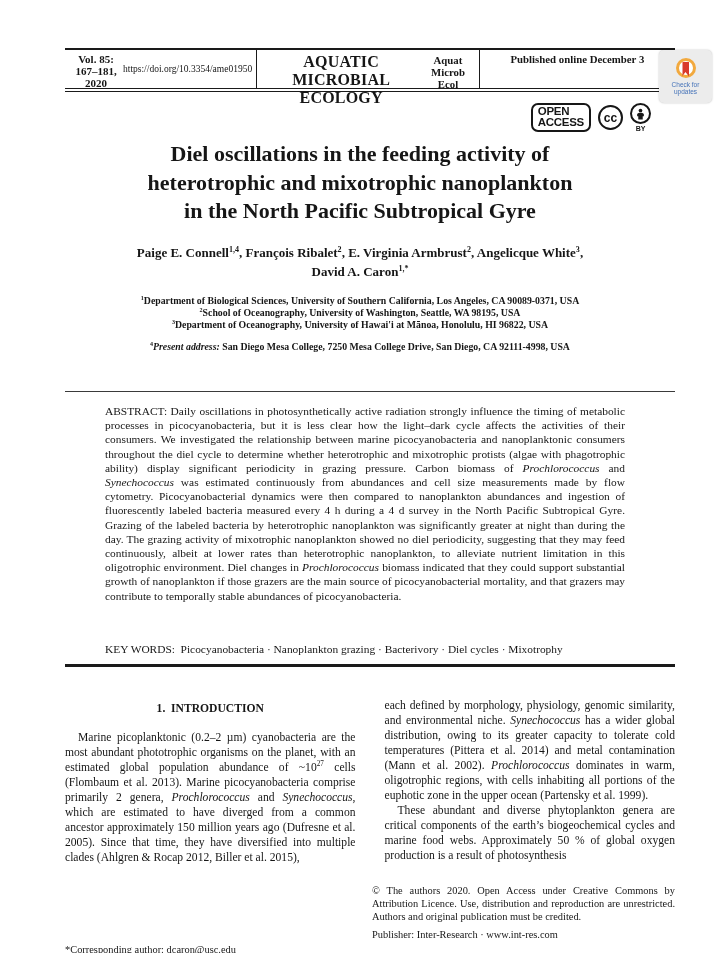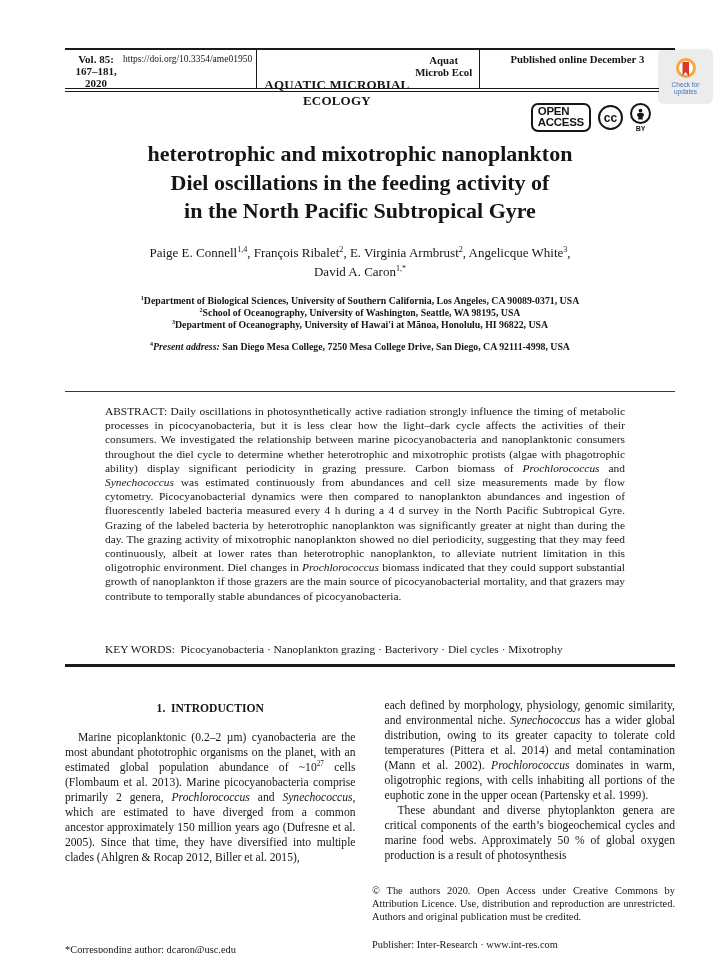--- a/index.html
+++ b/index.html
@@ -18,22 +18,22 @@
     position:absolute; top:48px; left:65px; width:610px; height:44px;
     display:flex;
     border-top:2px solid #1a1a1a;
     border-bottom:4px double #1a1a1a;
   }
   .hc { display:flex; flex-direction:row; justify-content:center; text-align:center; padding:3px 4px; }
   .hc-left  { width:31.5%; border-right:1px solid #1a1a1a; }
   .hc-center{ width:36.5%; border-right:1px solid #1a1a1a; }
   .hc-right { width:32%; }
   .vol-line { font-weight:bold; font-size:11px; }
-  .doi-line { font-size:9.5px; margin-top:1px; }
-  .jname    { font-weight:bold; font-size:13px; letter-spacing:.2px;margin-top:24px; }
+  .doi-line { font-size:9.5px; margin-top:11px; }
+  .jname    { font-weight:bold; font-size:16px; letter-spacing:.2px; }
   .jabbrev  { font-weight:bold; font-size:10.8px; margin-top:1px; }
   .pub-line { font-weight:bold; font-size:10.8px; }
 
   
   .check-badge {
     position:absolute; top:50px; left:659px; width:53px; height:53px;
     background:#ececec; border-radius:5px; box-shadow:0 0 2px rgba(0,0,0,.25);
     display:flex; flex-direction:column; align-items:center; justify-content:center;
     cursor:pointer;
   }
@@ -74,21 +74,21 @@
   }
   .by-label { font-family:"Liberation Sans",sans-serif; font-weight:bold; font-size:7px; margin-top:1px; }
 
   
   .title {
     position:absolute; top:140px; left:40px; width:640px;
     text-align:center; font-weight:bold; font-size:22px; line-height:28.5px;
   }
   .authors {
     position:absolute; top:243px; left:40px; width:640px;
-    text-align:center; font-weight:normal; font-size:13px; line-height:19px;
+    text-align:center; font-weight:bold; font-size:13px; line-height:19px;
   }
   .affils {
     position:absolute; top:295px; left:40px; width:640px;
     text-align:center; font-weight:bold; font-size:9.8px; line-height:12px;
   }
   .present {
     position:absolute; top:341px; left:40px; width:640px;
     text-align:center; font-weight:bold; font-size:9.8px;
   }
 
@@ -117,21 +117,21 @@
   .para-gap { margin-top:0; }
 
   
   .footnote {
     position:absolute; top:904px; left:65px; width:300px; font-size:10.4px;margin-top:40px;
   }
   .footer-right {
     position:absolute; top:884px; left:372px; width:303px;
     font-size:10.4px; line-height:13px; text-align:justify;
   }
-  .publisher { margin-top:15px; }
+  .publisher { margin-top:5px; }
   .link-like { color:inherit; text-decoration:none; cursor:pointer; }
 </style>
 </head>
 <body>
 
 <div class="page">
 
   <div class="header-bar">
     <div class="hc hc-left">
       <div class="vol-line">Vol. 85: 167–181, 2020</div>
@@ -164,22 +164,22 @@
         <svg width="13" height="13" viewBox="0 0 24 24" fill="#161616" aria-hidden="true">
           <circle cx="12" cy="6.5" r="3.4"></circle>
           <path d="M5.8 13.6c0-2.1 2.8-3.2 6.2-3.2s6.2 1.1 6.2 3.2V17h-2.1v6H7.9v-6H5.8z"></path>
         </svg>
       </div>
       <div class="by-label">BY</div>
     </div>
   </div>
 
   <h1 class="title">
+    <div>Diel oscillations in the feeding activity of</div>
     <div>heterotrophic and mixotrophic nanoplankton</div>
-    <div>Diel oscillations in the feeding activity of</div>
     <div>in the North Pacific Subtropical Gyre</div>
   </h1>
 
   <div class="authors">
     <div><span>Paige E. Connell</span><sup>1,4</sup><span>, François Ribalet</span><sup>2</sup><span>, E. Virginia Armbrust</span><sup>2</sup><span>, Angelicque White</span><sup>3</sup><span>,</span></div>
     <div><span>David A. Caron</span><sup>1,*</sup></div>
   </div>
 
   <div class="affils">
     <div><sup>1</sup><span>Department of Biological Sciences, University of Southern California, Los Angeles, CA 90089-0371, USA</span></div>

